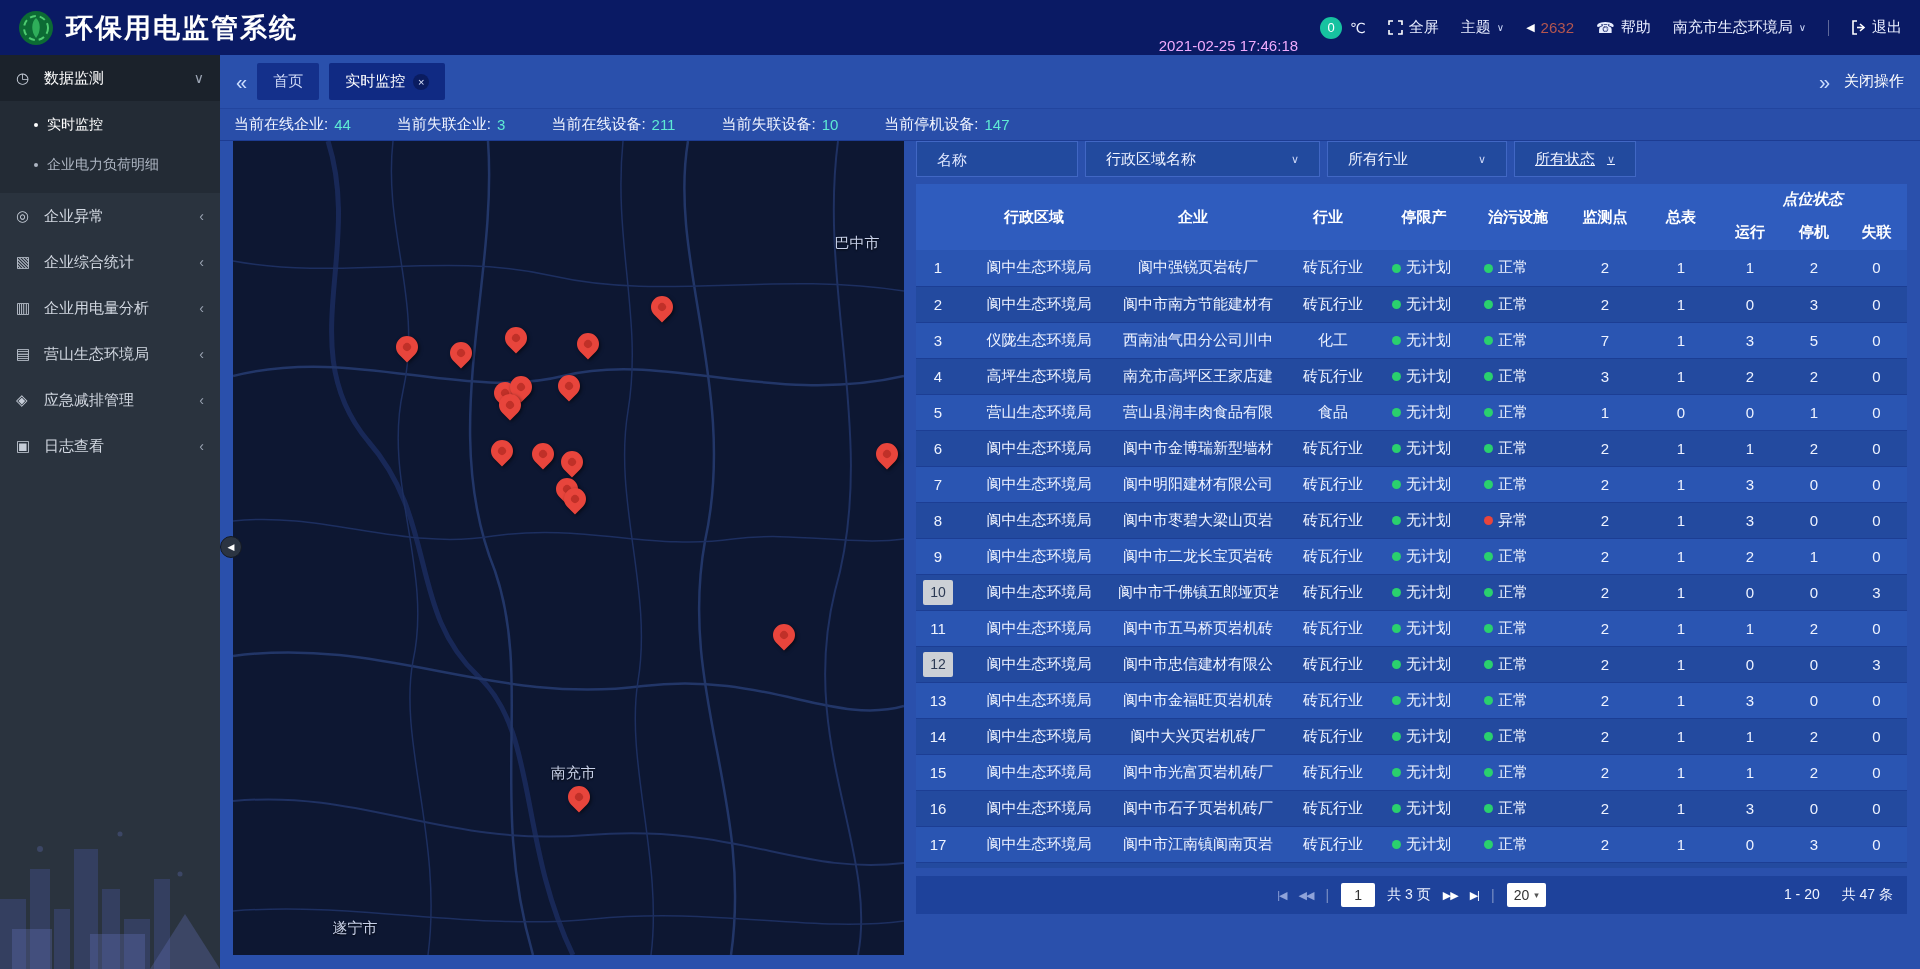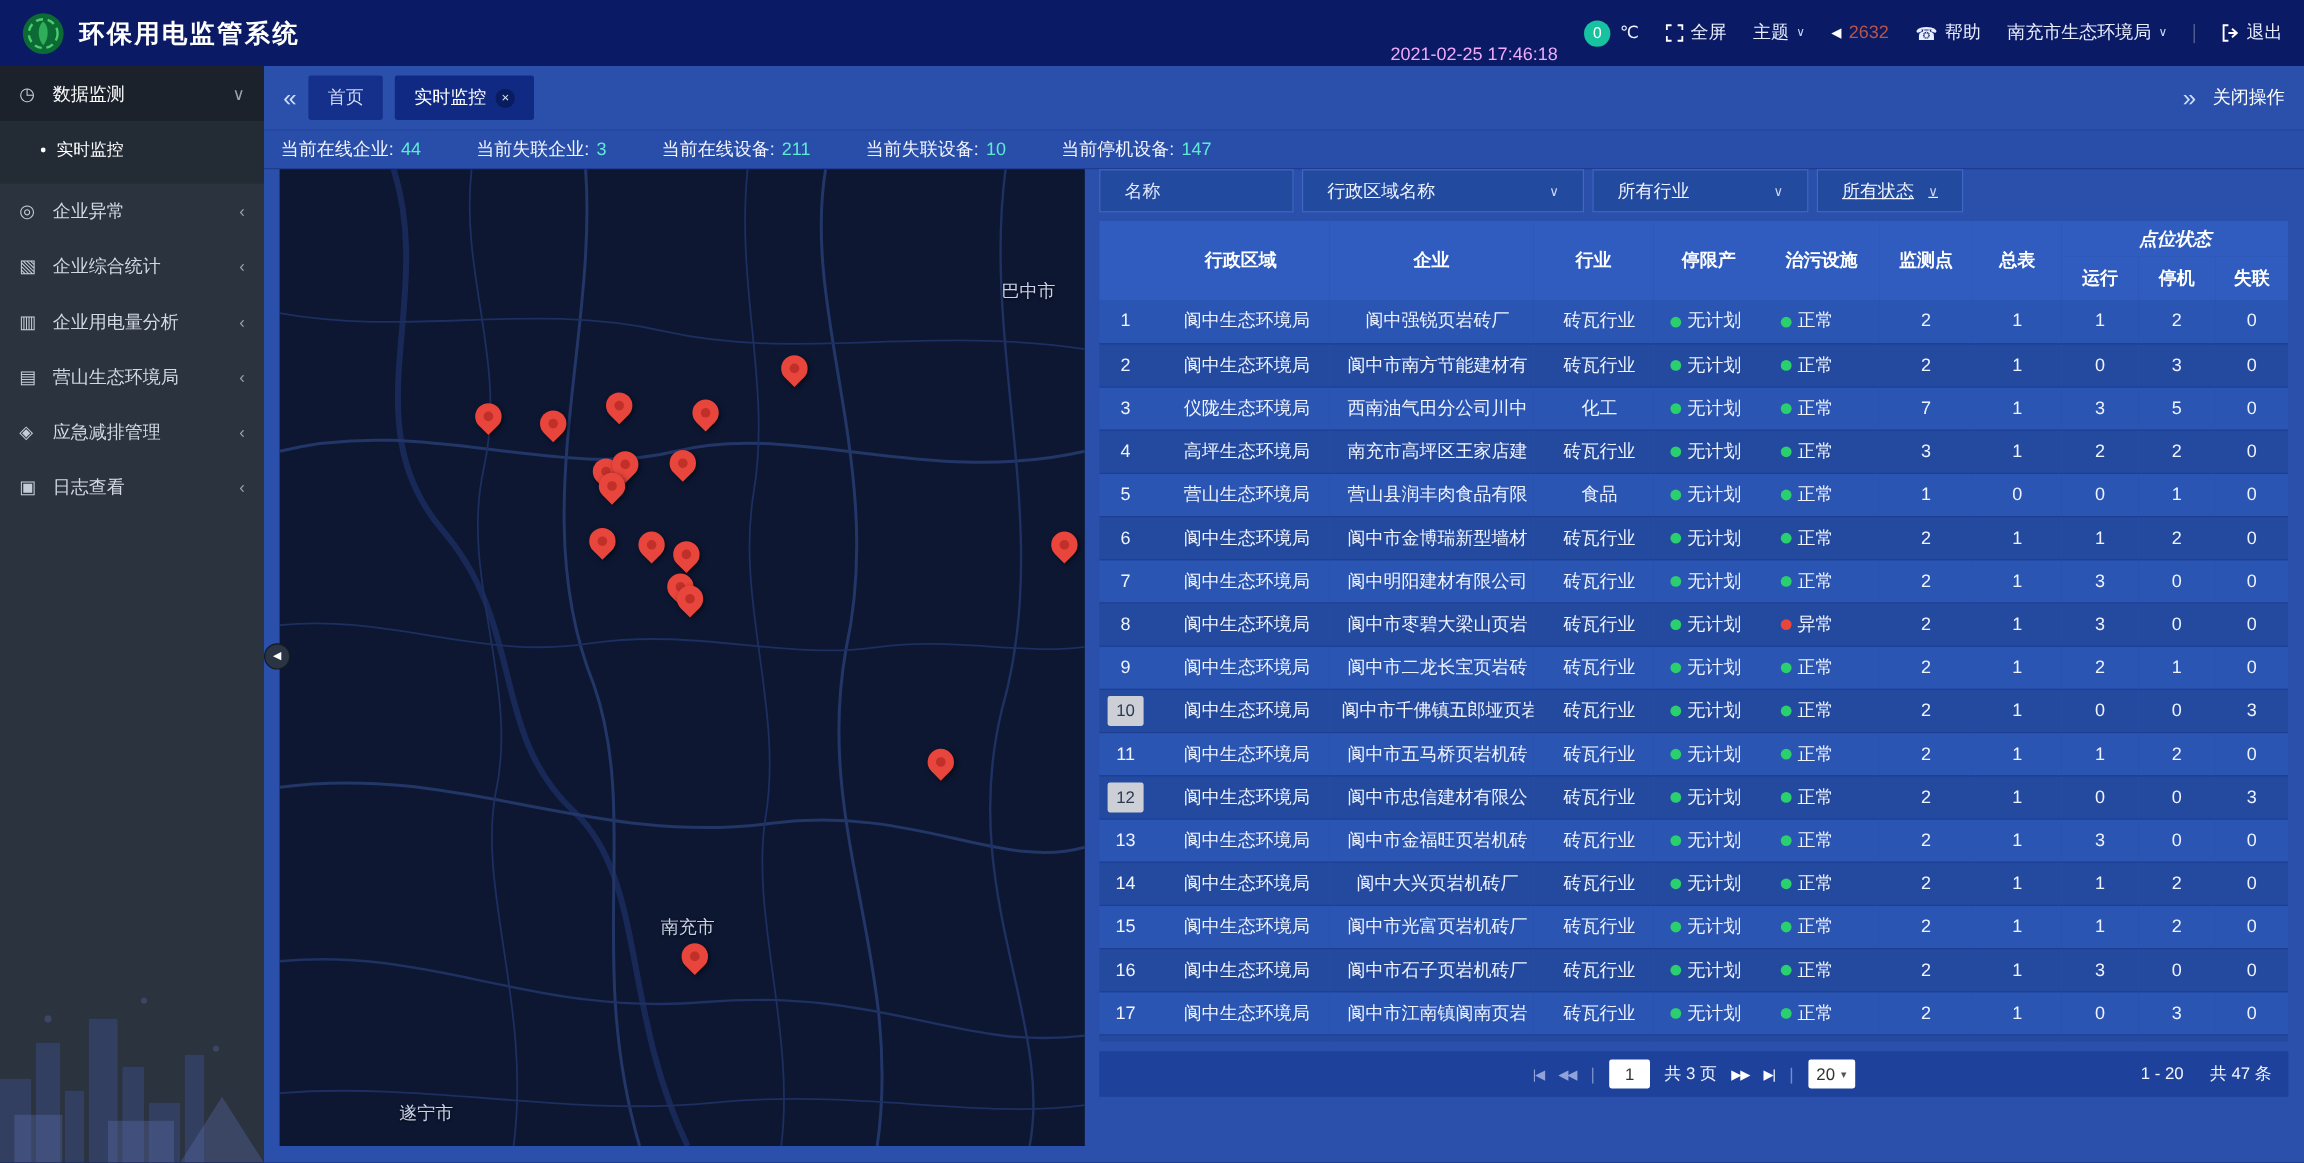--- a/index.html
+++ b/index.html
@@ -3,21 +3,21 @@
 <meta charset="utf-8">
 <style>
   * { margin:0; padding:0; box-sizing:border-box; }
   html,body { width:1920px; height:969px; overflow:hidden; }
   body { font-family:"Liberation Sans","DejaVu Sans",sans-serif; background:#0a1a64; }
   .page { width:1920px; height:969px; display:flex; flex-direction:column; }
 
   
   .header { height:55px; background:#0a1a64; display:flex; align-items:center; padding:0 18px; flex-shrink:0; color:#e9eeff; }
   .logo { width:36px; height:36px; flex-shrink:0; }
-  .app-title { font-size:21px; font-weight:bold; color:#ffffff; letter-spacing:2px; margin-left:12px; }
+  .app-title { font-size:27px; font-weight:bold; color:#ffffff; letter-spacing:2px; margin-left:12px; }
   .header-right { margin-left:auto; display:flex; align-items:center; gap:22px; font-size:15px; }
   .hitem { display:flex; align-items:center; gap:6px; cursor:pointer; white-space:nowrap; }
   .datetime { color:#f0abfc; cursor:default;margin-top:36px; }
   .temp-badge { width:22px; height:22px; border-radius:50%; background:#17c2a0; color:#fff; font-size:13px; display:flex; align-items:center; justify-content:center; }
   .temp-unit { color:#eef2ff; font-size:14px; margin-left:2px; }
   .chev { font-size:10px; color:#cdd7f7; }
   .alert-num { color:#b5564f; }
   .speaker { font-size:11px; color:#fff; }
   .phone-glyph { font-size:15px; }
   .hdr-divider { width:1px; height:16px; background:rgba(255,255,255,.35); }
@@ -172,20 +172,24 @@
             <div class="group-header active">
               <span class="gicon">◷</span>
               <span class="glabel">数据监测</span>
               <span class="gchev">∨</span>
             </div>
             <div class="submenu">
               <div class="subitem active">
                 <span class="dot"></span>
                 <span>实时监控</span>
               </div>
+              <div class="subitem">
+                <span class="dot"></span>
+                <span>企业电力负荷明细</span>
+              </div>
             </div>
           </div>
           <div class="side-group">
             <div class="group-header">
               <span class="gicon">◎</span>
               <span class="glabel">企业异常</span>
               <span class="gchev">‹</span>
             </div>
           </div>
           <div class="side-group">

